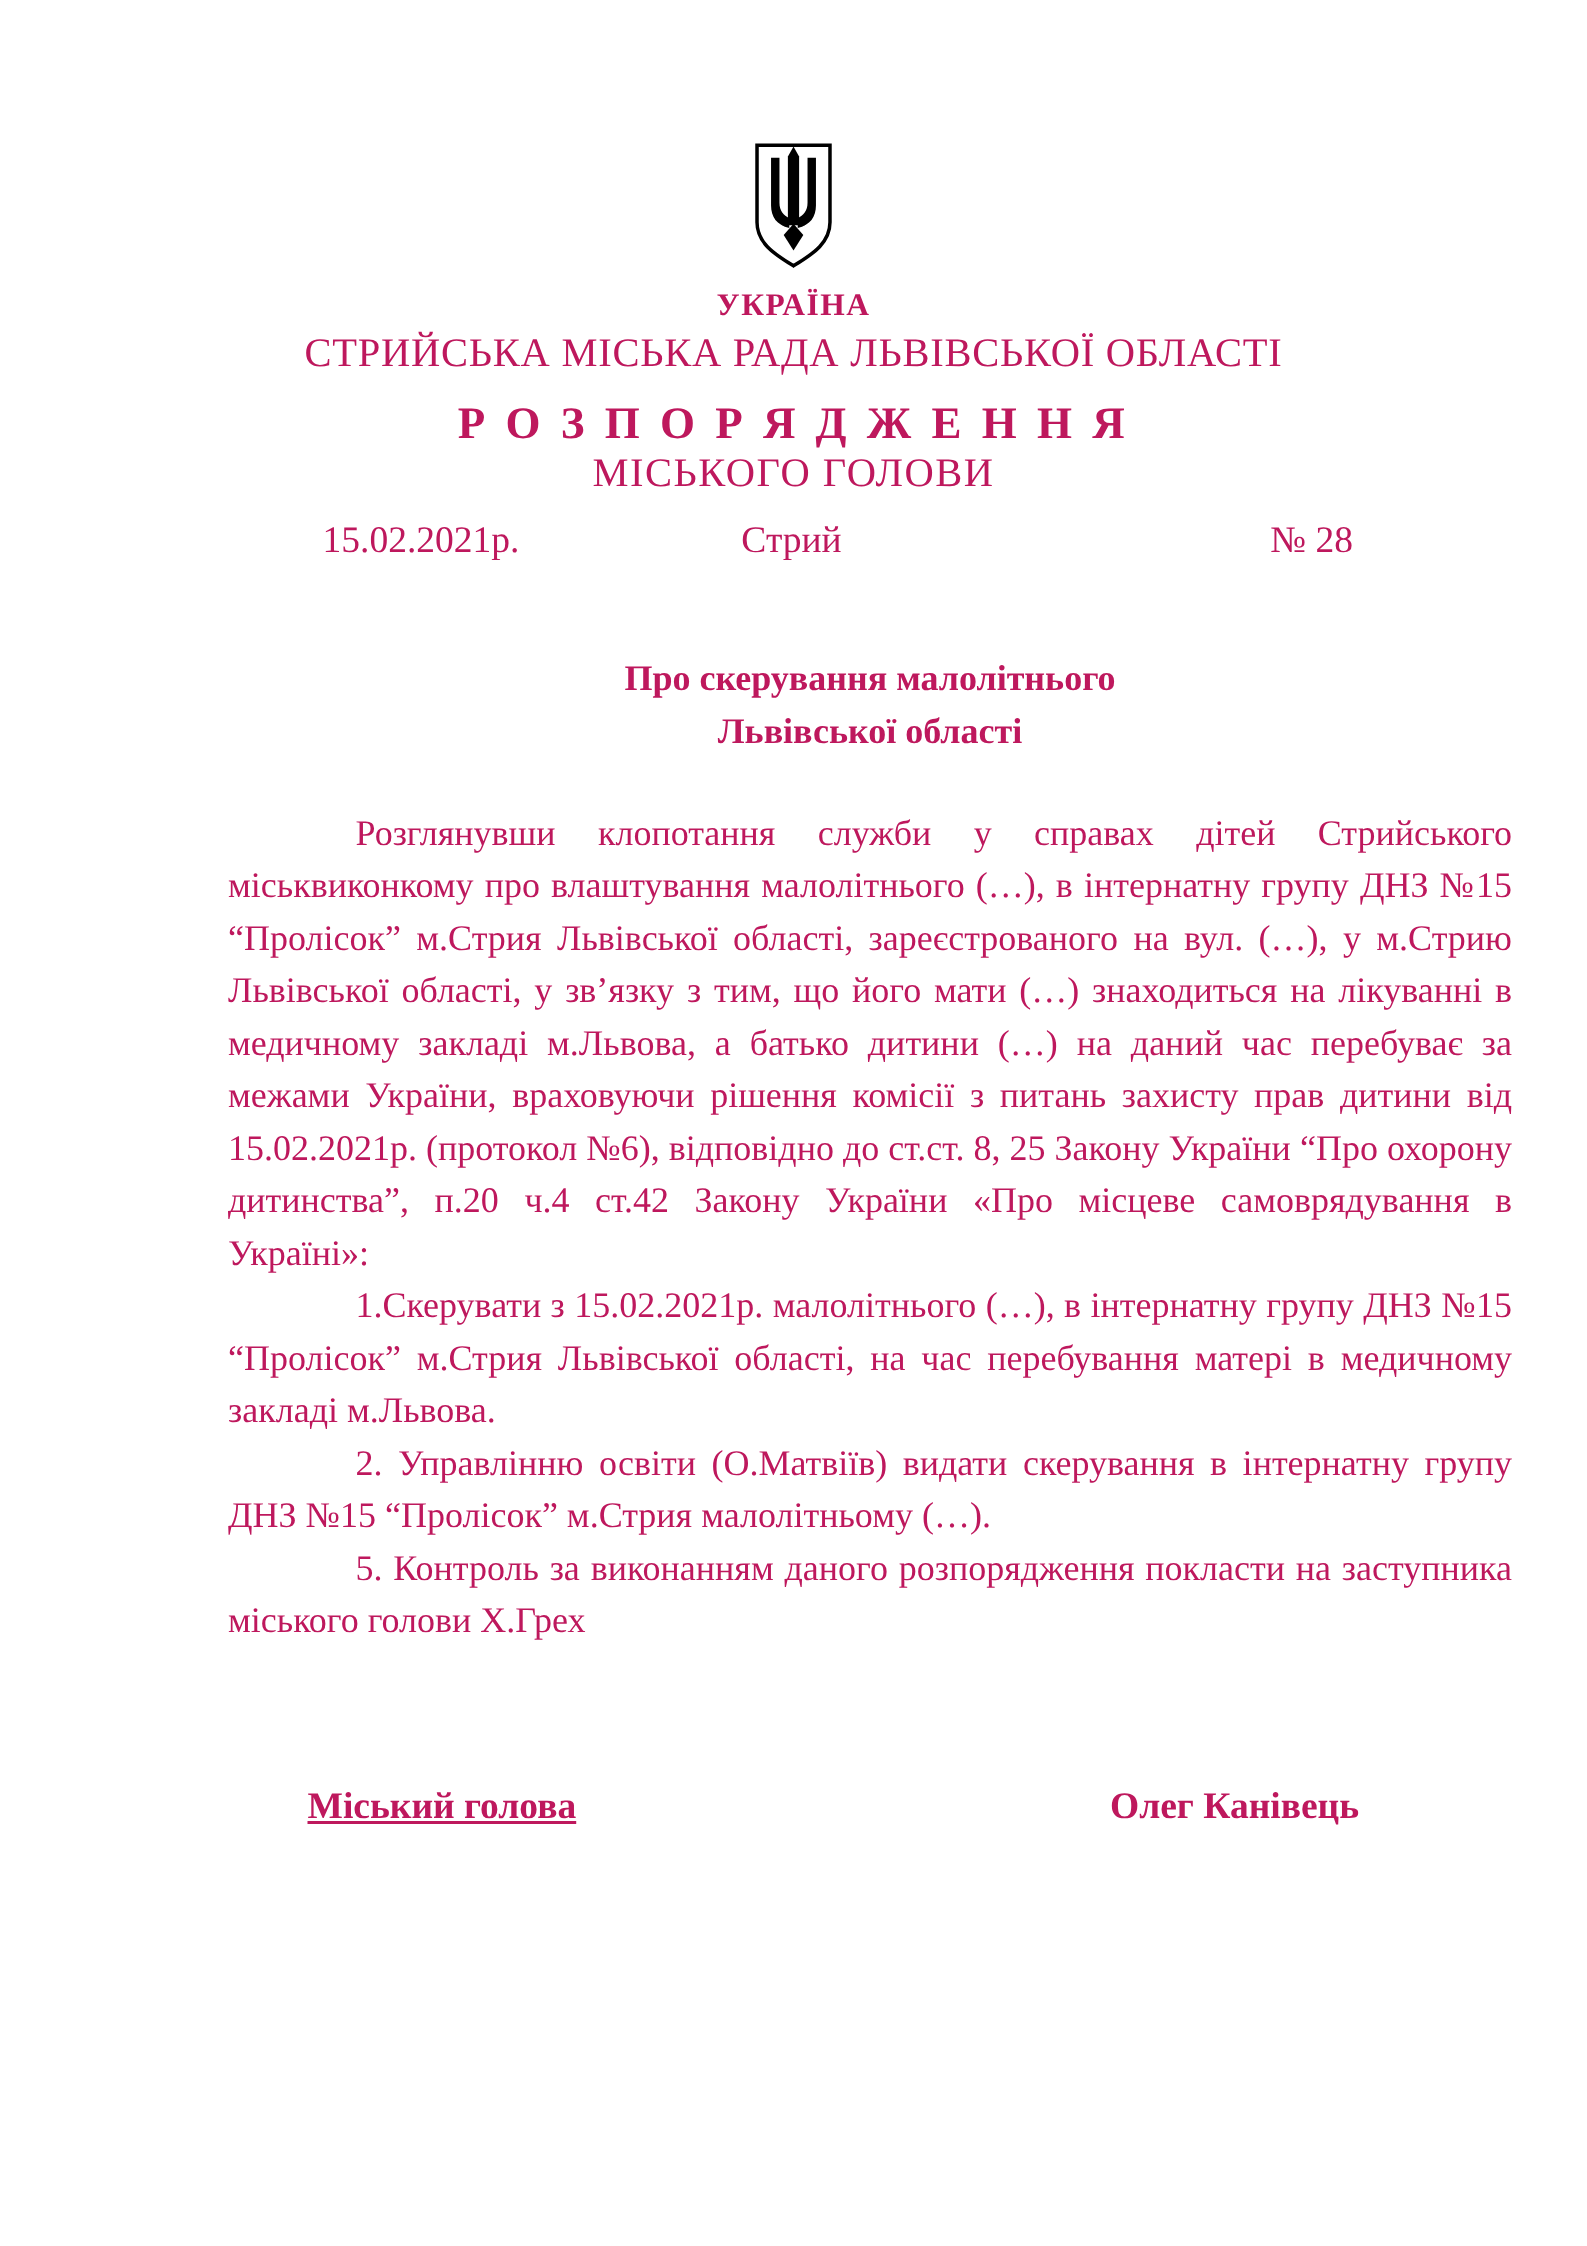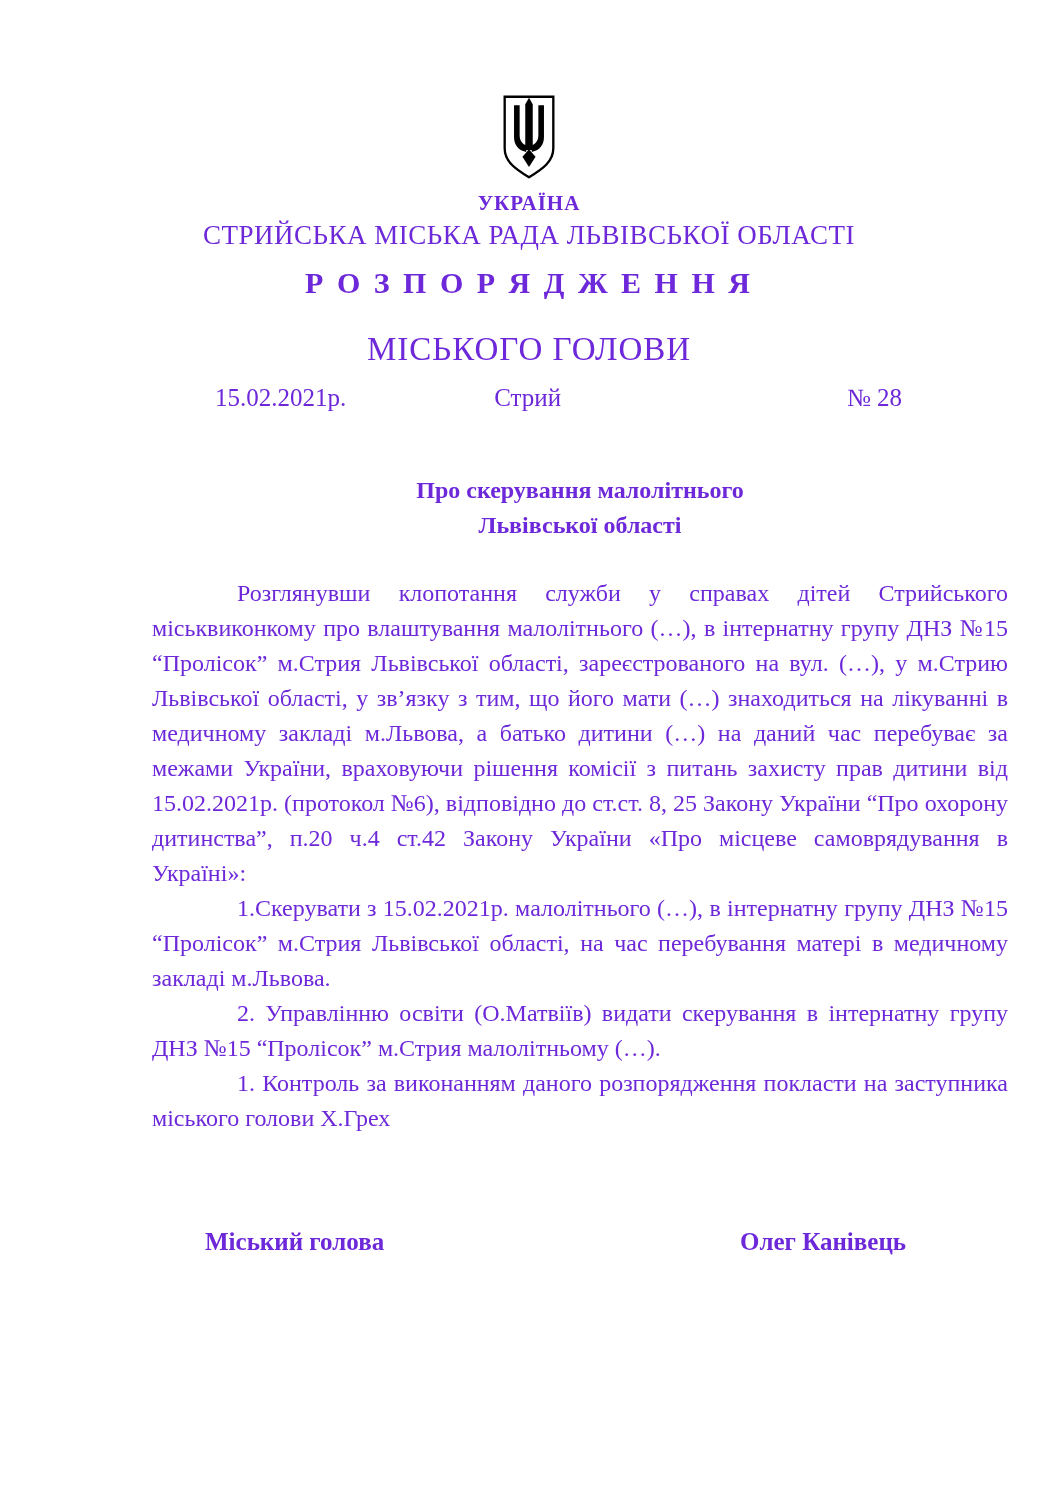--- a/index.html
+++ b/index.html
@@ -3,21 +3,21 @@
 <meta charset="utf-8">
 <style>
   html, body { margin: 0; padding: 0; background: #e8e8e8; }
   .page {
     position: relative;
     width: 1058px;
     height: 1497px;
     margin: 0 auto;
     background: #ffffff;
     font-family: "Liberation Serif", "DejaVu Serif", serif;
-    color: #6d28d9;
+    color: #be185d;
     overflow: hidden;
   }
   .header { text-align: center; }
   .emblem-wrap { padding-top: 93px; line-height: 0; }
   .country {
     margin-top: 10px;
     font-size: 21px;
     font-weight: bold;
     letter-spacing: 1px;
   }
@@ -27,22 +27,22 @@
     font-weight: normal;
     letter-spacing: 0.5px;
   }
   .doc-type {
     margin-top: 15px;
     font-size: 30px;
     font-weight: bold;
     letter-spacing: 3px;
   }
   .doc-subtype {
-    margin-top: 31px;
-    font-size: 33px;
+    margin-top: 0;
+    font-size: 27px;
     letter-spacing: 1px;
   }
   .meta-row {
     position: relative;
     height: 40px;
     margin-top: 16px;
     font-size: 25px;
   }
   .meta-date { position: absolute; left: 215px; top: 0; }
   .meta-city { position: absolute; left: 50%; transform: translateX(-52%); top: 0; }
@@ -65,21 +65,21 @@
     margin: 0;
     text-indent: 85px;
   }
   .signature-row {
     position: relative;
     height: 40px;
     margin-top: 92px;
     font-size: 25px;
     font-weight: bold;
   }
-  .sig-position { position: absolute; left: 205px; top: 0; }
+  .sig-position { position: absolute; left: 205px; top: 0; text-decoration: underline; }
   .sig-name { position: absolute; left: 740px; top: 0; }
 </style>
 </head>
 <body>
 
 <div class="page">
 
   <div class="header">
 
     <div class="emblem-wrap">
@@ -112,21 +112,21 @@
 
   <div class="subject">
     <div>Про скерування малолітнього</div>
     <div>Львівської області</div>
   </div>
 
   <div class="body-text">
     <p>Розглянувши клопотання служби у справах дітей Стрийського міськвиконкому про влаштування малолітнього (…), в інтернатну групу ДНЗ №15 “Пролісок” м.Стрия Львівської області, зареєстрованого на вул. (…), у м.Стрию Львівської області, у зв’язку з тим, що його мати (…) знаходиться на лікуванні в медичному закладі м.Львова, а батько дитини (…) на даний час перебуває за межами України, враховуючи рішення комісії з питань захисту прав дитини від 15.02.2021р. (протокол №6), відповідно до ст.ст. 8, 25 Закону України “Про охорону дитинства”, п.20 ч.4 ст.42 Закону України «Про місцеве самоврядування в Україні»:</p>
     <p>1.Скерувати з 15.02.2021р. малолітнього (…), в інтернатну групу ДНЗ №15 “Пролісок” м.Стрия Львівської області, на час перебування матері в медичному закладі м.Львова.</p>
     <p>2. Управлінню освіти (О.Матвіїв) видати скерування в інтернатну групу ДНЗ №15 “Пролісок” м.Стрия малолітньому (…).</p>
-    <p>1. Контроль за виконанням даного розпорядження покласти на заступника міського голови  Х.Грех</p>
+    <p>5. Контроль за виконанням даного розпорядження покласти на заступника міського голови  Х.Грех</p>
   </div>
 
   <div class="signature-row">
     <span class="sig-position">Міський голова</span>
     <span class="sig-name">Олег Канівець</span>
   </div>
 
 </div>
 
 </body></html>

